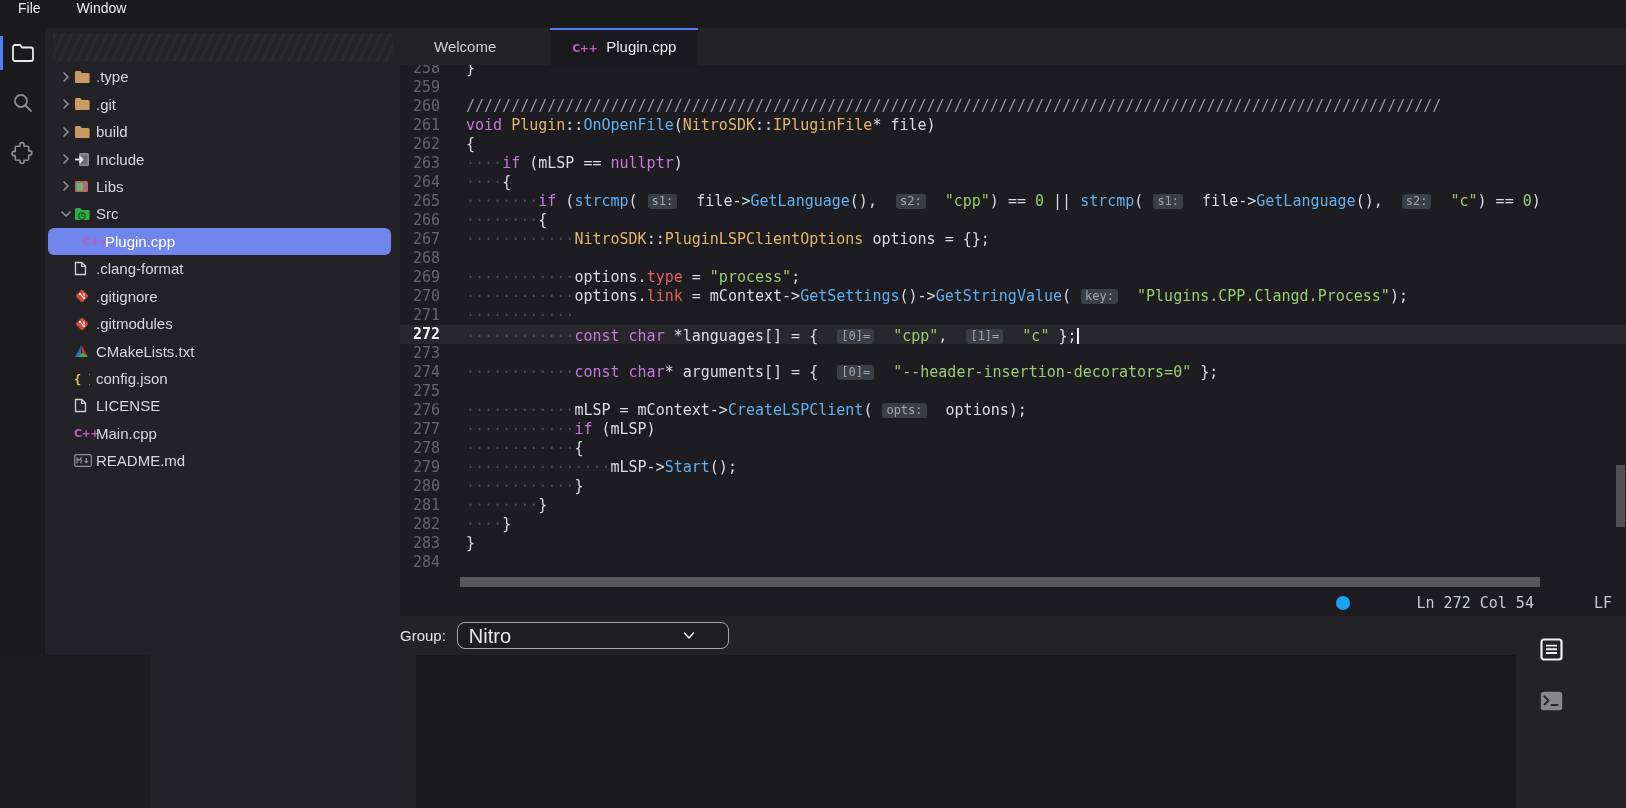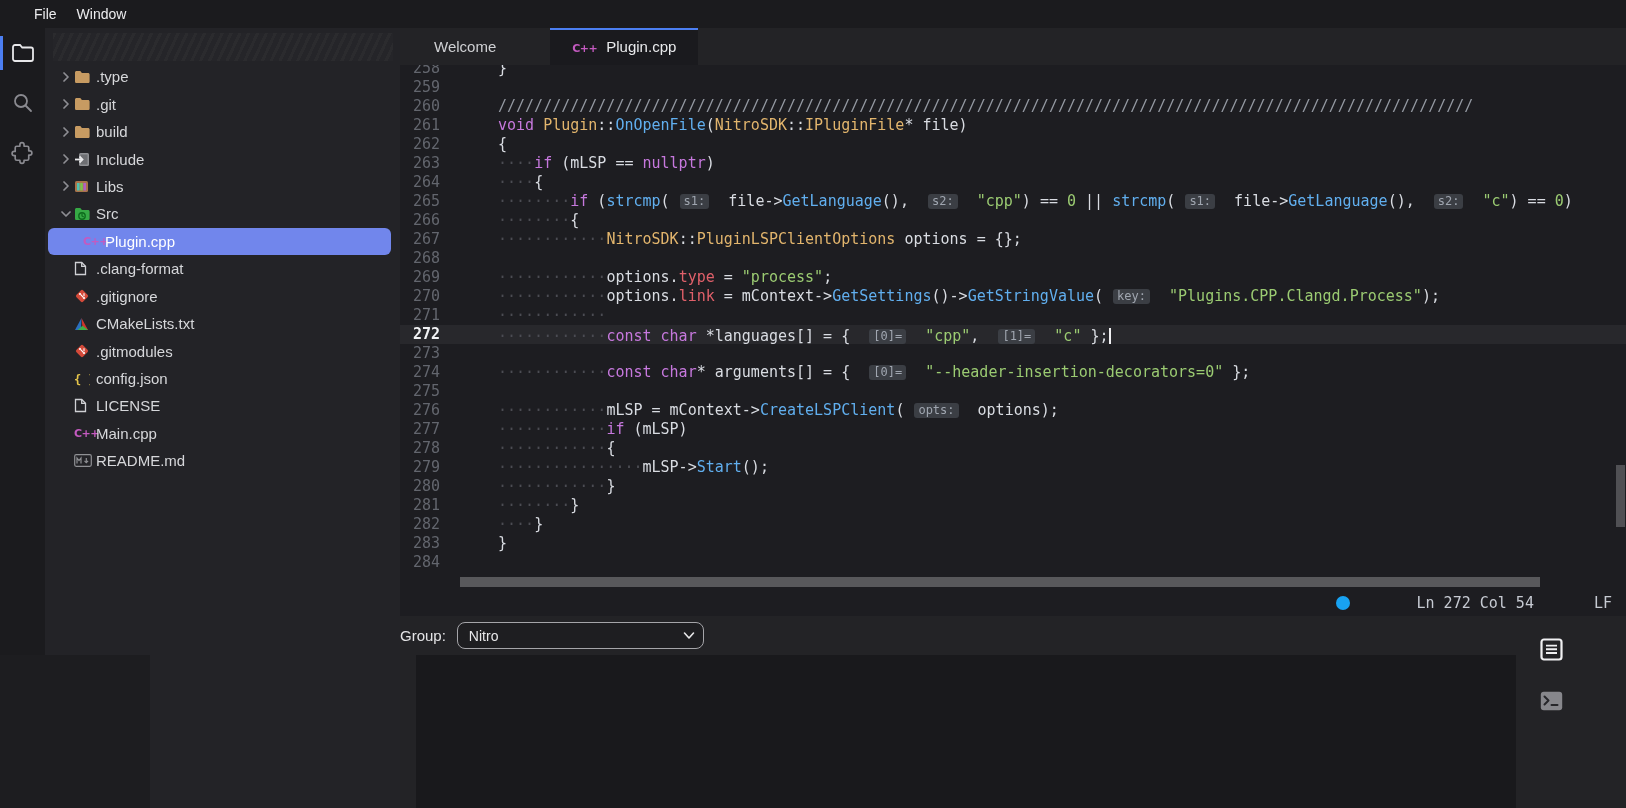--- a/index.html
+++ b/index.html
@@ -2,21 +2,21 @@
 <html><head>
 <meta charset="utf-8">
 <style>
   * { margin:0; padding:0; box-sizing:border-box; }
   html,body { width:1626px; height:808px; overflow:hidden; background:#232326;
     font-family:"Liberation Sans", sans-serif; }
   #app { position:relative; width:1626px; height:808px; background:#232326; }
 
   
   .menubar { position:absolute; left:0; top:0; width:1626px; height:28px;
-    background:#1b1b1e; display:flex; align-items:center; padding-left:34px; gap:20px; z-index:30; }
+    background:#1b1b1e; display:flex; align-items:flex-start; padding-left:18px; gap:36px; z-index:30; }
   .menu-item { color:#ececee; font-size:14px; cursor:default; }
 
   
   .rail { position:absolute; left:0; top:28px; width:45px; height:780px; background:#1b1b1e; z-index:20; }
   .rail-item { position:relative; width:45px; height:50px; display:flex; align-items:center; justify-content:center; }
   .rail-item.active::before { content:''; position:absolute; left:0; top:8px; bottom:8px; width:3px; background:#4c7ff2; }
 
   
   .sidebar { position:absolute; left:45px; top:28px; width:355px; height:780px; background:#232327; z-index:10; }
   .tree-header { position:absolute; left:8px; top:5px; width:340px; height:28px;
@@ -36,21 +36,21 @@
   .editor { position:absolute; left:400px; top:28px; width:1226px; height:588px; background:#1d1d21; }
   .tabbar { position:absolute; left:0; top:0; right:0; height:37px; background:#232326; display:flex; }
   .tab { height:37px; display:flex; align-items:center; gap:9px; padding:0 22px; font-size:15px; color:#cfd0d3; position:relative; }
   .tab.welcome { margin-left:12px; }
   .tab.active { background:#1a1a1e; color:#e9eaec; margin-left:32px; }
   .tab.active::before { content:''; position:absolute; left:0; right:0; top:0; height:2px; background:#4c7ff2; }
 
   .code { position:absolute; left:0; top:37px; right:0; height:553px; overflow:hidden;
     font-family:"DejaVu Sans Mono", monospace; font-size:15px; }
   .code-inner { margin-top:-6px; }
-  .code-row { display:flex; height:19px; line-height:19px; white-space:pre;gap:32px; }
+  .code-row { display:flex; height:19px; line-height:19px; white-space:pre; }
   .code-row.active { background:#28282c; }
   .ln { flex:0 0 40px; text-align:right; color:#63666e; user-select:none; }
   .code-row.active .ln { color:#f2f3f5; font-weight:bold; }
   .code-text { margin-left:26px; }
   .t-k{color:#c678dd} .t-f{color:#61afef} .t-t{color:#e2b56d} .t-s{color:#9bcb72}
   .t-n{color:#9bcb72} .t-p{color:#e0606a} .t-c{color:#959aa3} .t-w{color:#4b4c53} .t-x{color:#d9dce2}
   .inlay { display:inline-block; background:#3b3e44; color:#a0a6b0; font-size:12px; line-height:15px;
     border-radius:3px; padding:0 4px; margin:0 10px; transform:translateY(-1px); }
   .cursor { display:inline-block; width:2px; height:16px; background:#f0f0f2; transform:translateY(3px); }
 
@@ -60,21 +60,21 @@
   .statusbar { position:absolute; left:0; top:562px; right:0; height:26px; display:flex; align-items:center;
     justify-content:flex-end; padding-right:14px; font-family:"DejaVu Sans Mono", monospace; font-size:15px; color:#c6cad2;gap:36px; }
   .status-dot { width:14px; height:14px; border-radius:50%; background:#18a2f2; margin-right:31px; }
   .status-lncol { margin-right:24px; white-space:pre; }
 
   
   .group-row { position:absolute; left:400px; top:616px; width:1116px; height:39px; background:#232326;
     display:flex; align-items:center; }
   .group-label { color:#e4e4e6; font-size:15px; margin-right:11px; }
   .group-select-wrap { position:relative; width:247px; height:27px; }
-  .group-select { width:247px; height:27px; background:#1e1e21; color:#e8e8ea; font-size:14px;
+  .group-select { width:272px; height:27px; background:#1e1e21; color:#e8e8ea; font-size:20px;
     font-family:"Liberation Sans", sans-serif; border:1px solid #a5a5a9; border-radius:8px; padding:0 26px 0 11px;
     -webkit-appearance:none; appearance:none; }
   .group-select-wrap svg { position:absolute; right:9px; top:9px; pointer-events:none; }
 
   .output-panel { position:absolute; left:416px; top:655px; width:1100px; height:153px; background:#19191c; }
   .right-gutter { position:absolute; left:1516px; top:616px; width:110px; height:192px; background:#232326; }
   .gutter-btn { position:absolute; left:22px; width:26px; height:26px; display:flex; align-items:center; justify-content:center; }
   .gutter-btn.output { top:20px; }
   .gutter-btn.terminal { top:72px; }
 
@@ -224,40 +224,40 @@
               <circle cx="10" cy="10" r="1.1" fill="#fff"></circle>
               <path d="M6.7 6.7l2.6 2.6" stroke="#fff" stroke-width="1.1"></path>
               <path d="M10 5.2v3" stroke="#fff" stroke-width="1.1"></path>
             </svg>
           </span>
           <span class="tlabel">.gitignore</span>
         </div>
         <div class="tree-row">
           <span class="chev"></span>
           <span class="ticon">
-            <svg width="15" height="14" viewBox="0 0 15 14">
-              <path d="M7.5 1L1 13h6z" fill="#2a6fbf"></path>
-              <path d="M7.5 1L14 13H8.8z" fill="#d0342c"></path>
-              <path d="M3.5 13h10.5L8.5 8.8z" fill="#3fae49"></path>
-            </svg>
-          </span>
-          <span class="tlabel">CMakeLists.txt</span>
-        </div>
-        <div class="tree-row">
-          <span class="chev"></span>
-          <span class="ticon">
             <svg width="16" height="16" viewBox="0 0 16 16">
               <rect x="3.2" y="3.2" width="9.6" height="9.6" rx="1.8" transform="rotate(45 8 8)" fill="#d44a3a"></rect>
               <circle cx="6" cy="6" r="1.1" fill="#fff"></circle>
               <circle cx="10" cy="10" r="1.1" fill="#fff"></circle>
               <path d="M6.7 6.7l2.6 2.6" stroke="#fff" stroke-width="1.1"></path>
               <path d="M10 5.2v3" stroke="#fff" stroke-width="1.1"></path>
             </svg>
           </span>
           <span class="tlabel">.gitmodules</span>
+        </div>
+        <div class="tree-row">
+          <span class="chev"></span>
+          <span class="ticon">
+            <svg width="15" height="14" viewBox="0 0 15 14">
+              <path d="M7.5 1L1 13h6z" fill="#2a6fbf"></path>
+              <path d="M7.5 1L14 13H8.8z" fill="#d0342c"></path>
+              <path d="M3.5 13h10.5L8.5 8.8z" fill="#3fae49"></path>
+            </svg>
+          </span>
+          <span class="tlabel">CMakeLists.txt</span>
         </div>
         <div class="tree-row">
           <span class="chev"></span>
           <span class="ticon">
             <svg width="16" height="14" viewBox="0 0 16 14">
               <text x="0" y="11.5" font-size="12" font-weight="bold" fill="#e5c54a" font-family="DejaVu Sans Mono, monospace">{ }</text>
             </svg>
           </span>
           <span class="tlabel">config.json</span>
         </div>

